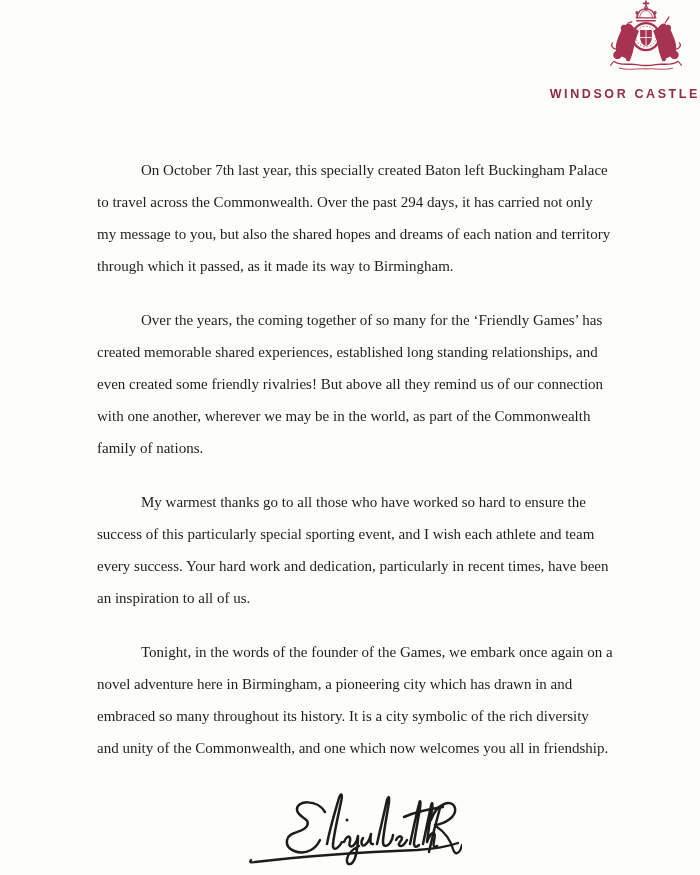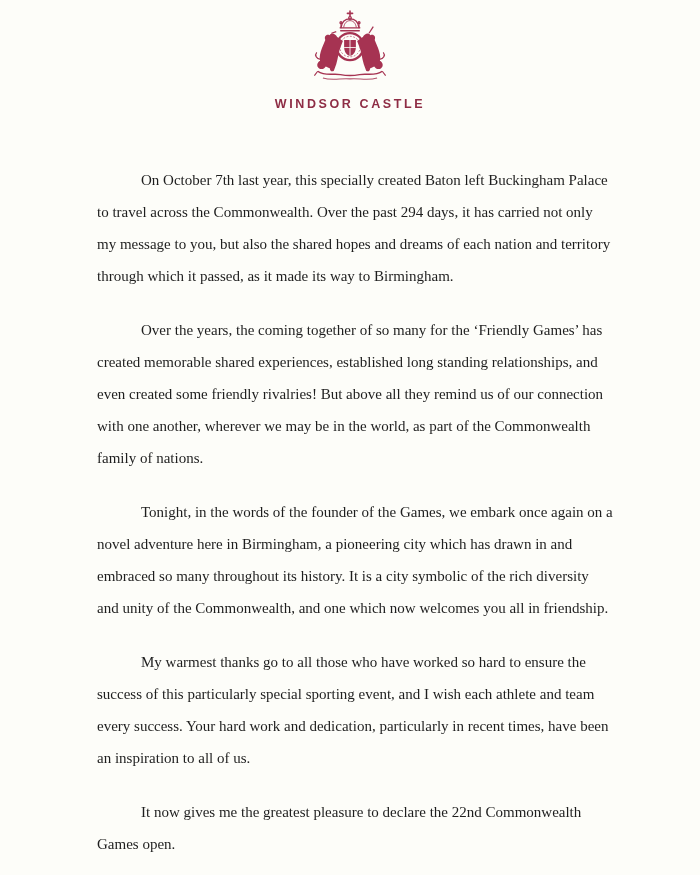--- a/index.html
+++ b/index.html
@@ -8,21 +8,21 @@
     font-family: "Liberation Serif", serif;
   }
   .page {
     position: relative;
     width: 700px;
     height: 875px;
     overflow: hidden;
     background: var(--background, #fdfdf9);
     color: var(--text, #1e1e1e);
   }
-  .letterhead { text-align: center; padding-top: 10px; }
+  .letterhead { text-align: right; padding-top: 0; }
   .crest {
     display: inline-block;
     color: var(--crest, #a63352);
     line-height: 0;
   }
   .castle-title {
     margin-top: 7px;
     font-family: "Liberation Sans", sans-serif;
     font-weight: bold;
     font-size: 12.5px;
@@ -86,30 +86,28 @@
   <main class="letter-body">
     <p class="para">On October 7th last year, this specially created Baton left Buckingham Palace
 to travel across the Commonwealth.  Over the past 294 days, it has carried not only
 my message to you, but also the shared hopes and dreams of each nation and territory
 through which it passed, as it made its way to Birmingham.</p>
     <p class="para">Over the years, the coming together of so many for the ‘Friendly Games’ has
 created memorable shared experiences, established long standing relationships, and
 even created some friendly rivalries!  But above all they remind us of our connection
 with one another, wherever we may be in the world, as part of the Commonwealth
 family of nations.</p>
+    <p class="para">My warmest thanks go to all those who have worked so hard to ensure the
+success of this particularly special sporting event, and I wish each athlete and team
+every success.  Your hard work and dedication, particularly in recent times, have been
+an inspiration to all of us.</p>
     <p class="para">Tonight, in the words of the founder of the Games, we embark once again on a
 novel adventure here in Birmingham, a pioneering city which has drawn in and
 embraced so many throughout its history.  It is a city symbolic of the rich diversity
 and unity of the Commonwealth, and one which now welcomes you all in friendship.</p>
-    <p class="para">My warmest thanks go to all those who have worked so hard to ensure the
-success of this particularly special sporting event, and I wish each athlete and team
-every success.  Your hard work and dedication, particularly in recent times, have been
-an inspiration to all of us.</p>
-    <p class="para">It now gives me the greatest pleasure to declare the 22nd Commonwealth
-Games open.</p>
 
     <div class="signature">
       <svg width="215" height="90" viewBox="0 0 215 90" role="img" aria-label="Elizabeth R">
         <g fill="none" stroke="currentColor" stroke-width="2.5" stroke-linecap="round" stroke-linejoin="round">
           <path d="M78 26 C70 13 49 14 50 24 C51 32 64 32 60 40 C56 47 42 45 40 54 C38 64 53 70 64 64 C68 62 71 58 73 54"></path>
           <path d="M80 58 C83 42 88 26 92 12 C94 6 96 8 94 16 C91 30 87 48 86 58 C85.5 62 87 64 90 62 C92 60.5 94 58 95 56"></path>
           <path d="M97 56 C99 51 102 49 103 52 C104 55 101 58 103 60 C106 62 110 56 111 50 C111 58 110 66 108 72 C105 80 99 80 100 73 C101 68 106 63 112 60"></path>
           <circle cx="100" cy="34" r="1.5" fill="currentColor" stroke="none"></circle>
           <path d="M116 52 C113 57 115 61 118 59 C121 57 123 52 124 48 C123 54 123 59 126 58"></path>
           <path d="M130 58 C133 44 137 28 140 14 C142 8 143 12 141 22 C139 34 136 50 136 56 C136 61 140 61 143 57 C145 54 146 51 146 49"></path>

